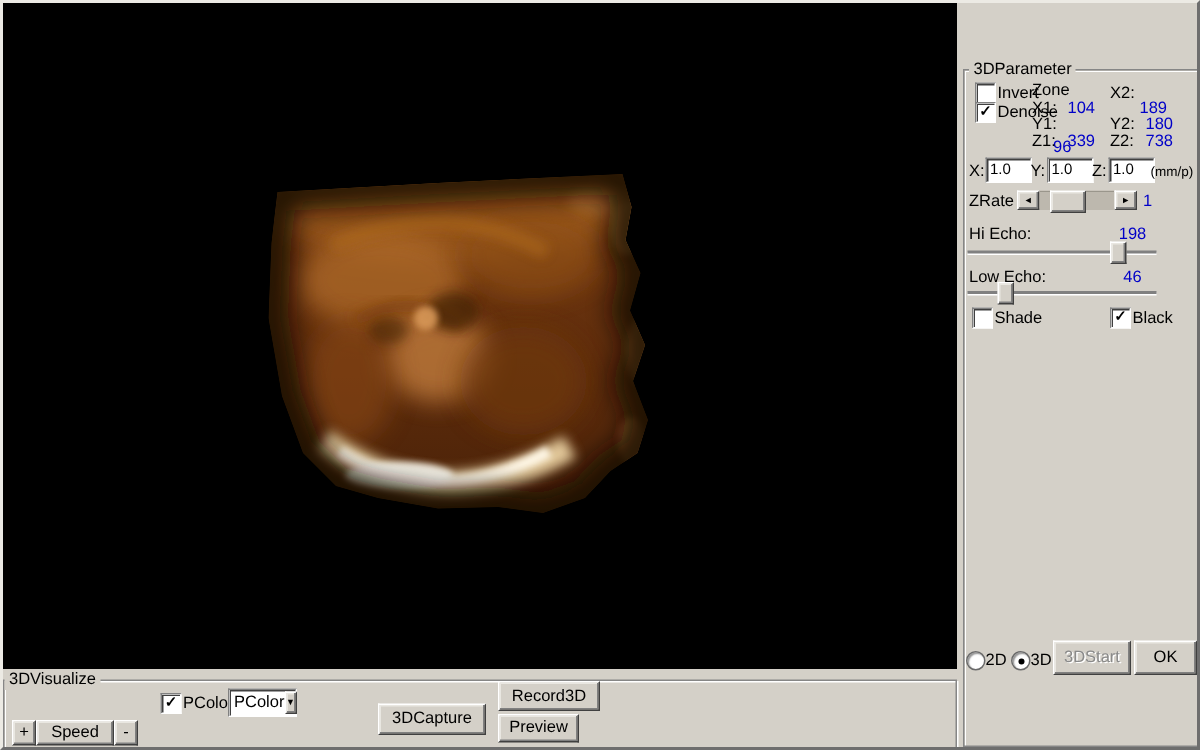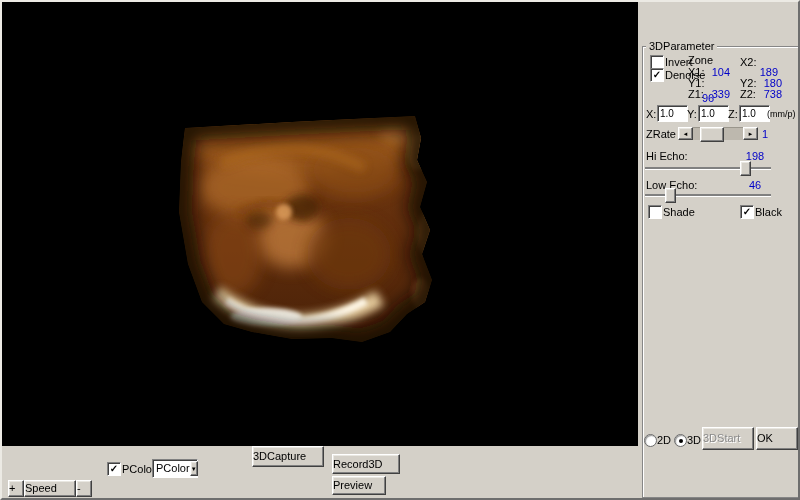--- a/index.html
+++ b/index.html
@@ -15,21 +15,21 @@
   .small{font-size:9px}
 
   .window-frame{position:absolute;inset:0;border:2px solid;border-color:#eceae4 #6e6e6e #6e6e6e #eceae4;pointer-events:none;z-index:50}
 
   .viewport{left:2px;top:2px;width:636px;height:444px;background:#000}
 
   .raised{
     background:#d4d0c8;border:1px solid;border-color:#ffffff #404040 #404040 #ffffff;
     box-shadow:inset -1px -1px 0 #808080, inset 1px 1px 0 #e9e7e1;
   }
-  .btn{display:flex;align-items:center;cursor:default;user-select:none;line-height:11px}
+  .btn{display:flex;align-items:center;justify-content:center;cursor:default;user-select:none;line-height:11px}
   .btn-disabled-text{color:#8a8a8a;text-shadow:1px 1px 0 #ffffff}
 
   .sunken{
     background:#ffffff;border:1px solid;border-color:#808080 #ffffff #ffffff #808080;
     box-shadow:inset 1px 1px 0 #404040;
   }
 
   .groupbox{border:1px solid #868686;box-shadow:inset 1px 1px 0 #ffffff, 1px 1px 0 #ffffff}
   .gb-label{position:absolute;top:-7px;left:3px;background:#d4d0c8;padding:0 3px;line-height:13px;white-space:nowrap}
 
@@ -199,20 +199,23 @@
   <div class="abs raised btn" style="left:62px;top:427px;width:50px;height:21px">
     <span class="btn-disabled-text">3DStart</span>
   </div>
   <div class="abs raised btn" style="left:116px;top:427px;width:40px;height:21px">
     <span>OK</span>
   </div>
 </div>
 
 <div class="abs" style="left:0;top:446px;width:638px;height:54px">
 
+  <div class="abs groupbox" style="left:2px;top:7px;width:634px;height:45px">
+    <span class="gb-label" style="left:0">3DVisualize</span>
+  </div>
 
 
   <div class="abs raised btn" style="left:8px;top:34px;width:14px;height:15px">
     <span>+</span>
   </div>
   <div class="abs raised btn" style="left:24px;top:34px;width:50px;height:15px">
     <span>Speed</span>
   </div>
   <div class="abs raised btn" style="left:76px;top:34px;width:14px;height:15px">
     <span>-</span>
@@ -223,21 +226,21 @@
   </div>
   <span class="abs label" style="left:122px;top:17px">PColor</span>
 
   <div class="abs combo sunken" style="left:152px;top:13px;width:44px;height:17px">
     <span class="combo-text">PColor</span>
     <div class="combo-btn raised">
       <span>▼</span>
     </div>
   </div>
 
-  <div class="abs raised btn" style="left:252px;top:0;width:70px;height:19px">
+  <div class="abs raised btn" style="left:252px;top:23px;width:70px;height:19px">
     <span>3DCapture</span>
   </div>
   <div class="abs raised btn" style="left:332px;top:8px;width:66px;height:18px">
     <span>Record3D</span>
   </div>
   <div class="abs raised btn" style="left:332px;top:30px;width:52px;height:17px">
     <span>Preview</span>
   </div>
 </div>
 

